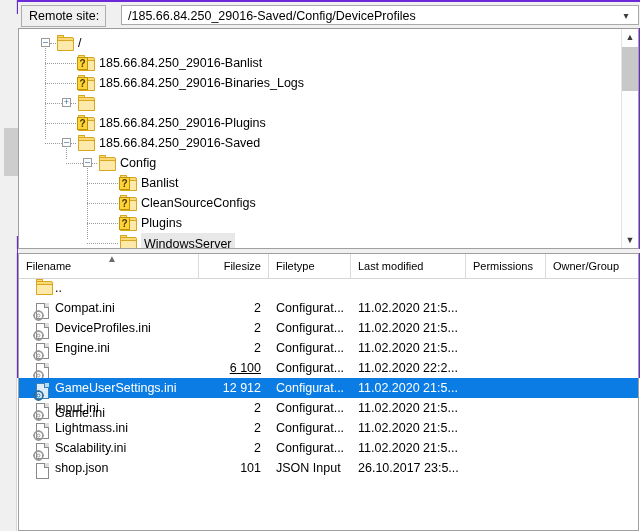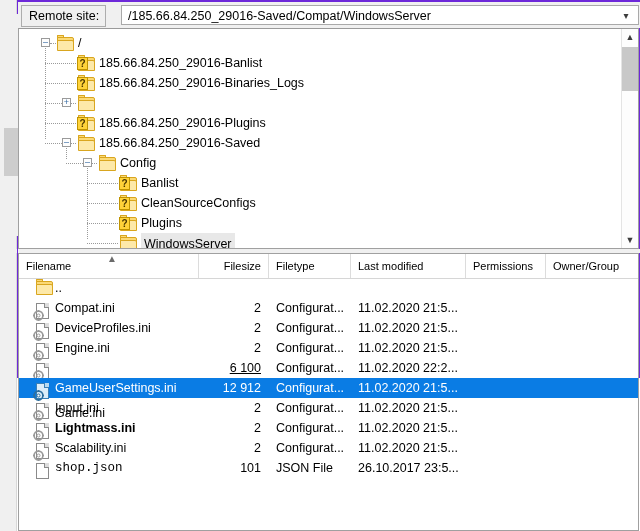--- a/index.html
+++ b/index.html
@@ -123,21 +123,21 @@
       <div class="sb-trough"></div>
       <div class="sb-thumb"></div>
     </div>
     <div class="sep"></div>
     <div class="sb2"></div>
   </div>
 
   <div class="topbar">
     <div class="rs-label">Remote site:</div>
     <div class="rs-combo">
-      <div class="val">/185.66.84.250_29016-Saved/Compat/WindowsServer</div>
+      <div class="val">/185.66.84.250_29016-Saved/Config/DeviceProfiles</div>
       <div class="chev">▾</div>
     </div>
   </div>
 
   <div class="treepanel">
     <div class="treeinner" id="treeinner">
         <div style="position:relative;padding-top:4px;">
           <div class="vline" style="left:26px;top:14px;height:96px;"></div>
           <div class="vline" style="left:47px;top:114px;height:16px;"></div>
           <div class="vline" style="left:68px;top:134px;height:76px;"></div>
@@ -422,21 +422,21 @@
           <span class="icon"><span class="doc"><span class="pg"></span><span class="fold"></span><span class="gear"><svg width="11" height="11" viewBox="0 0 11 11">
                   <circle cx="5.5" cy="5.5" r="4.4" fill="none" stroke="#9a9a9a" stroke-width="1.6"></circle>
                   <circle cx="5.5" cy="5.5" r="1.5" fill="#ffffff" stroke="#9a9a9a" stroke-width="1"></circle>
                   <g fill="#9a9a9a">
                     <rect x="4.7" y="-0.2" width="1.6" height="2.2"></rect>
                     <rect x="4.7" y="9.0" width="1.6" height="2.2"></rect>
                     <rect x="-0.2" y="4.7" width="2.2" height="1.6"></rect>
                     <rect x="9.0" y="4.7" width="2.2" height="1.6"></rect>
                   </g>
                 </svg></span></span></span>
-          <div class="c name" style="left:36px;width:140px;font-weight:bold;">Lightmass.ini</div>
+          <div class="c name" style="left:36px;width:140px;">Lightmass.ini</div>
           <div class="c num" style="left:180px;width:62px;">2</div>
           <div class="c" style="left:257px;width:72px;">Configurat...</div>
           <div class="c" style="left:339px;width:105px;">11.02.2020 21:5...</div>
           <div class="c" style="left:454px;width:70px;"></div>
           <div class="c" style="left:534px;width:84px;"></div>
         </div>
         <div class="row">
           <span class="icon"><span class="doc"><span class="pg"></span><span class="fold"></span><span class="gear"><svg width="11" height="11" viewBox="0 0 11 11">
                   <circle cx="5.5" cy="5.5" r="4.4" fill="none" stroke="#9a9a9a" stroke-width="1.6"></circle>
                   <circle cx="5.5" cy="5.5" r="1.5" fill="#ffffff" stroke="#9a9a9a" stroke-width="1"></circle>
@@ -449,23 +449,23 @@
                 </svg></span></span></span>
           <div class="c name" style="left:36px;width:140px;">Scalability.ini</div>
           <div class="c num" style="left:180px;width:62px;">2</div>
           <div class="c" style="left:257px;width:72px;">Configurat...</div>
           <div class="c" style="left:339px;width:105px;">11.02.2020 21:5...</div>
           <div class="c" style="left:454px;width:70px;"></div>
           <div class="c" style="left:534px;width:84px;"></div>
         </div>
         <div class="row">
           <span class="icon"><span class="doc"><span class="pg"></span><span class="fold"></span></span></span>
-          <div class="c name" style="left:36px;width:140px;font-family:Liberation Mono, monospace;">shop.json</div>
+          <div class="c name" style="left:36px;width:140px;">shop.json</div>
           <div class="c num" style="left:180px;width:62px;">101</div>
-          <div class="c" style="left:257px;width:72px;">JSON File</div>
+          <div class="c" style="left:257px;width:72px;">JSON Input</div>
           <div class="c" style="left:339px;width:105px;">26.10.2017 23:5...</div>
           <div class="c" style="left:454px;width:70px;"></div>
           <div class="c" style="left:534px;width:84px;"></div>
         </div>
       </div>
   </div>
 
 </div>
 
 </body></html>

